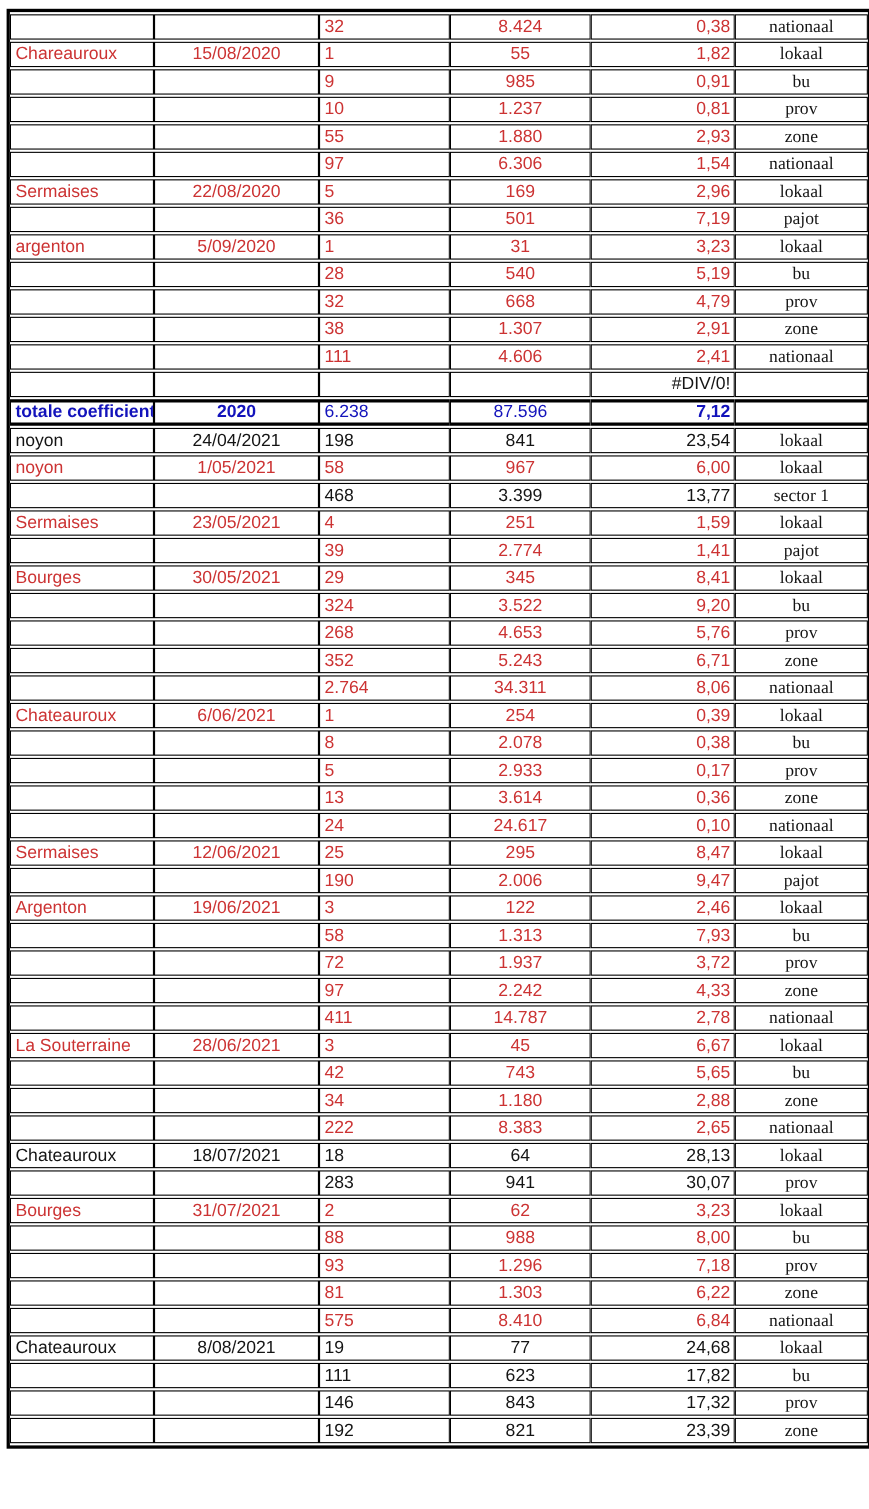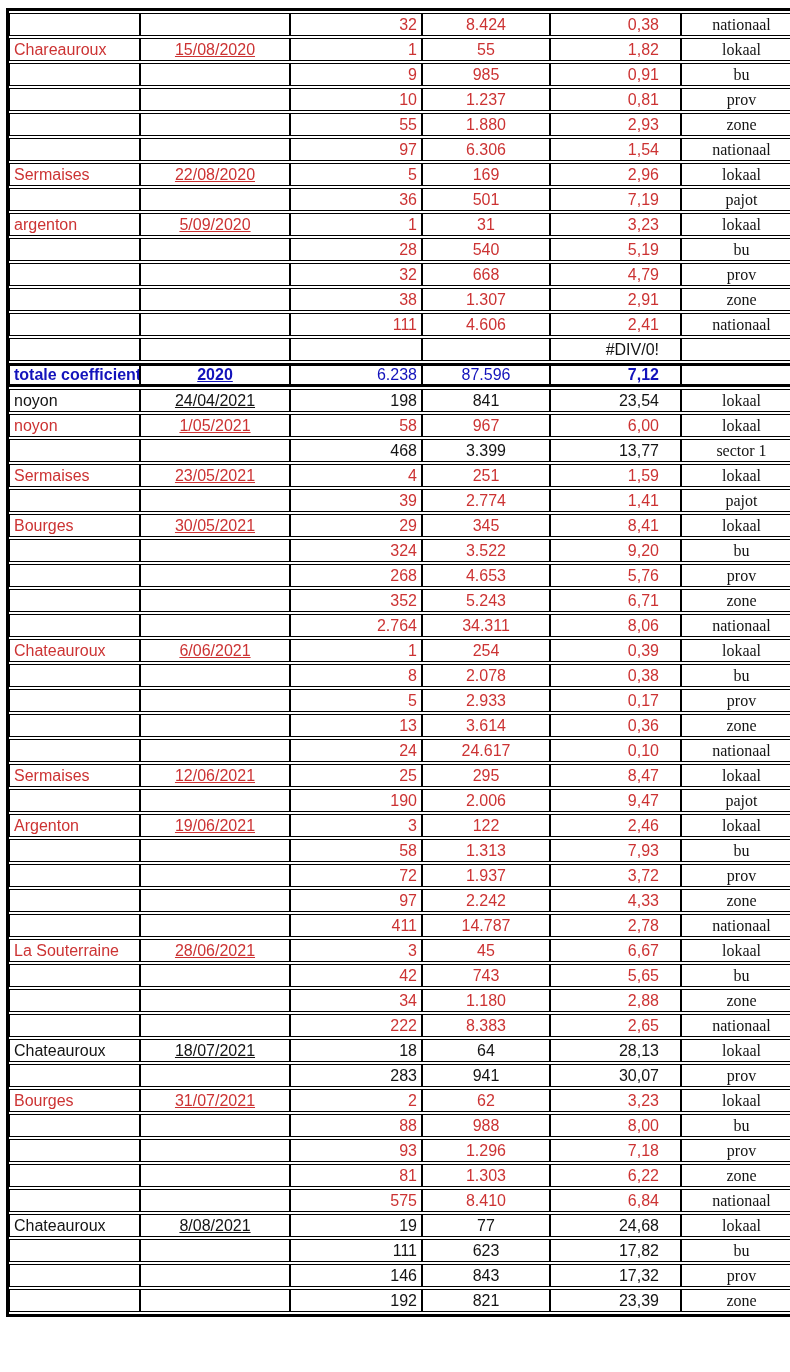--- a/index.html
+++ b/index.html
@@ -24,24 +24,24 @@
     font-size:16px;
     line-height:21px;
     padding:0 4px;
     box-sizing:border-box;
     overflow:hidden;
     white-space:nowrap;
     color:var(--black);
     background:#ffffff;
   }
   .col-location{width:131px;text-align:left;}
-  .col-date{width:150px;text-align:center;text-decoration:underline;}
-  .col-count{width:132px;text-align:right;}
+  .col-date{width:150px;text-align:center;}
+  .col-count{width:119px;text-align:left;}
   .col-total{width:128px;text-align:center;}
-  .col-coefficient{width:131px;text-align:right;padding-right:21px;}
+  .col-coefficient{width:131px;text-align:right;padding-right:3px;}
   .col-level{width:121px;text-align:center;font-family:Liberation Serif, serif;}
 
   tr.row-red td{color:var(--red);}
   tr.row-red td.col-level{color:var(--black);}
   tr.row-black td{color:var(--black);}
 
   tr.row-total td{
     color:var(--blue);
     border-top:3px solid var(--border);
     border-bottom:3px solid var(--border);

